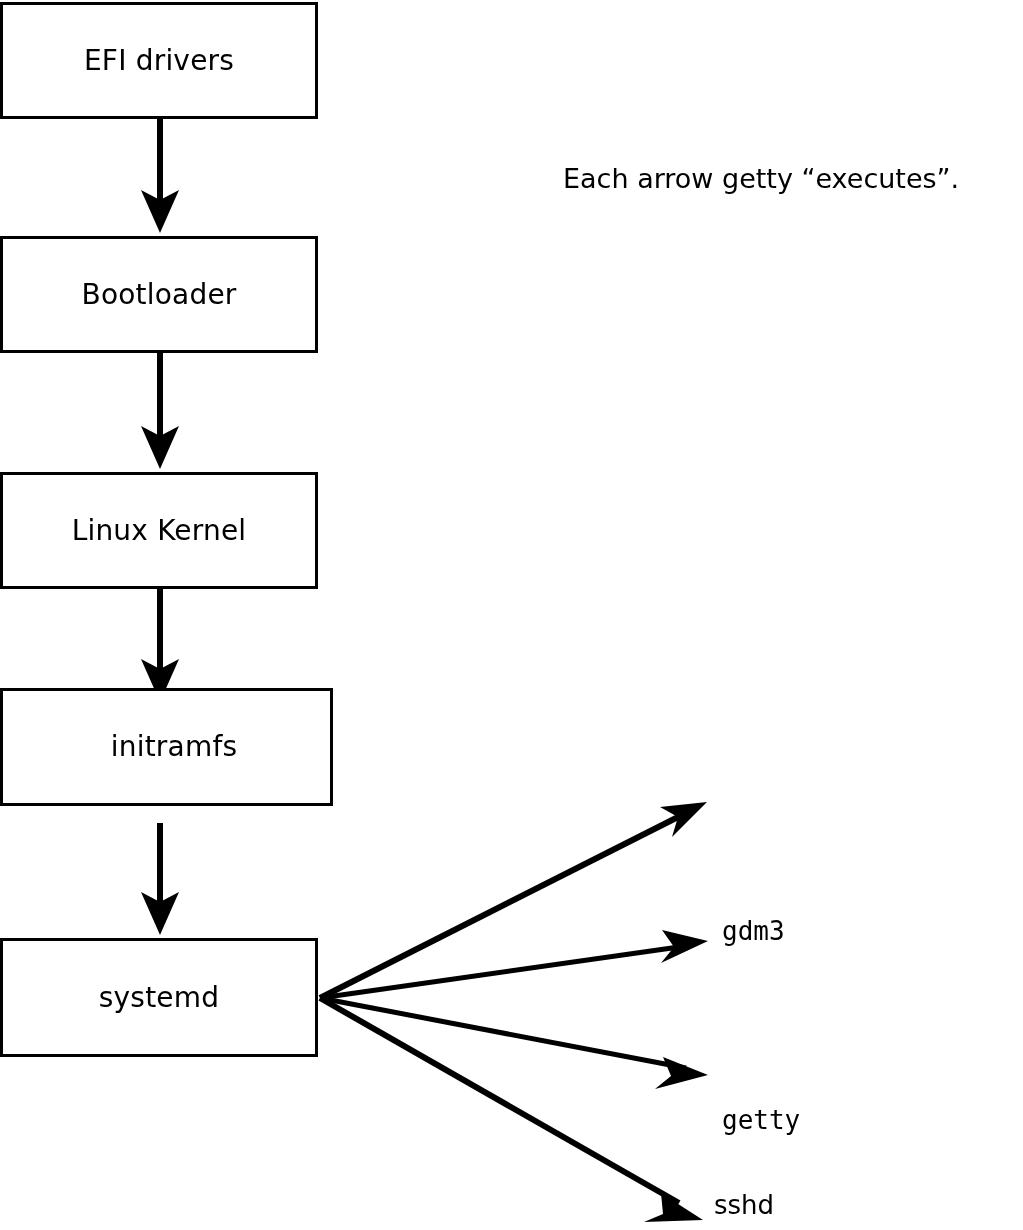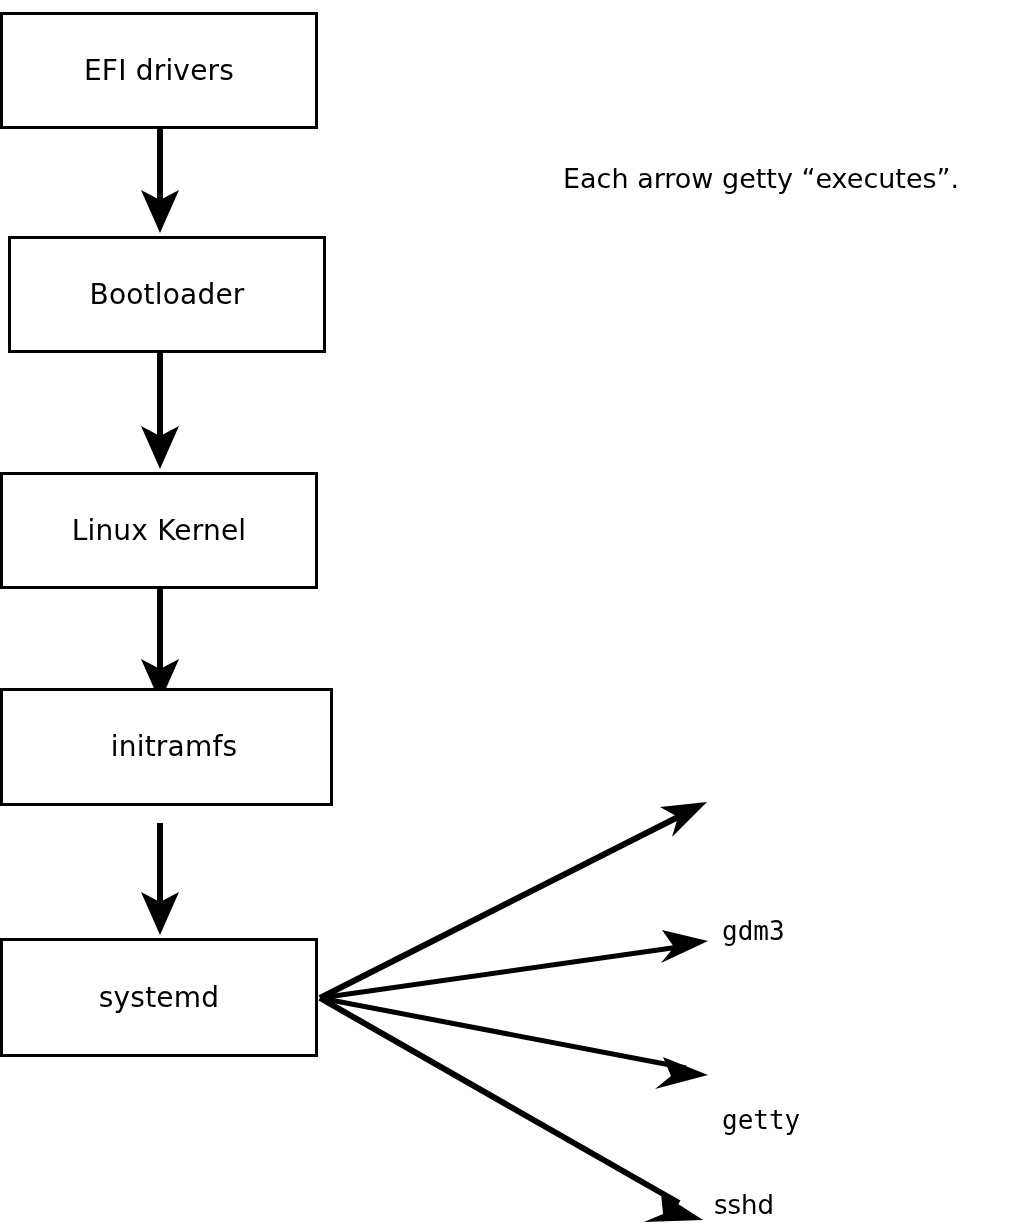--- a/index.html
+++ b/index.html
@@ -38,22 +38,22 @@
   }
   .process-box .box-label {
     font-family: "DejaVu Sans", "Liberation Sans", sans-serif;
     font-size: 28px;
     line-height: 1;
     color: #000000;
     letter-spacing: 0.2px;
     white-space: nowrap;
   }
 
-  #box-efi-drivers      { top: 12px;   height: 111px; }
-  #box-bootloader       { top: 236px; height: 111px; margin-left: 8px; }
+  #box-efi-drivers      { top: 2px;   height: 111px; }
+  #box-bootloader       { top: 236px; height: 111px; }
   #box-linux-kernel     { top: 472px; height: 111px; }
   #box-initramfs        { top: 688px; height: 112px; padding-left: 15px; }
   #box-systemd          { top: 938px; height: 113px; }
 
   
   #annotation-note {
     position: absolute;
     left: 563px;
     top: 163px;
     font-family: "DejaVu Sans", "Liberation Sans", sans-serif;

